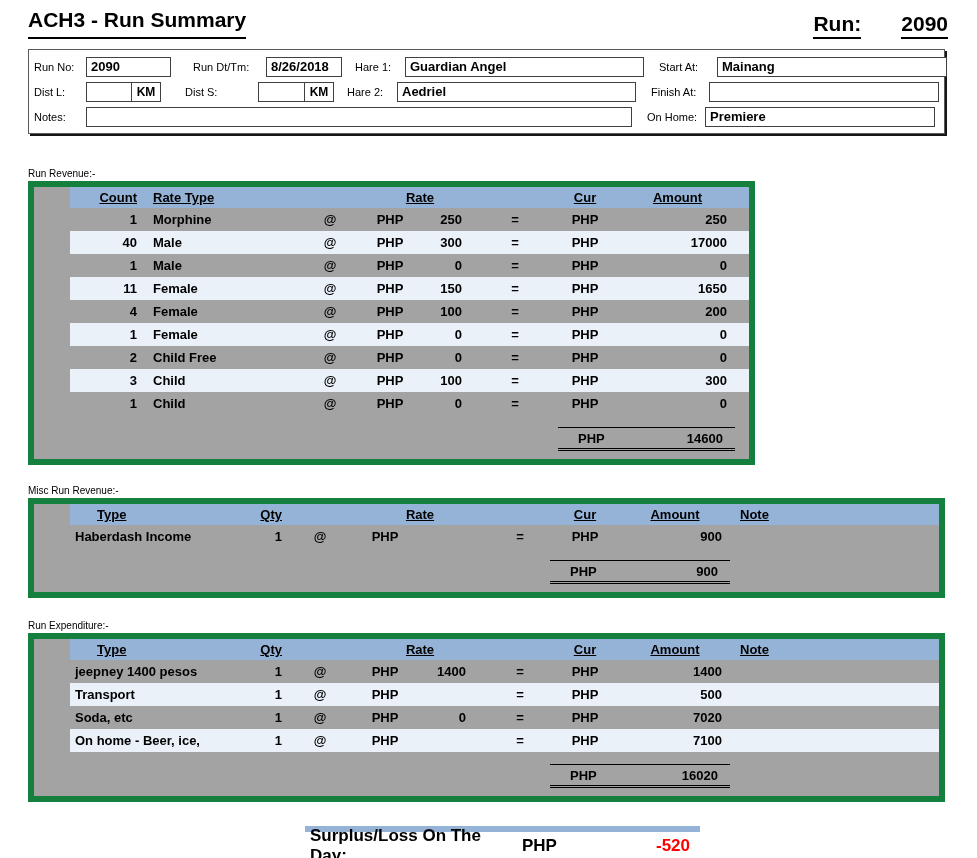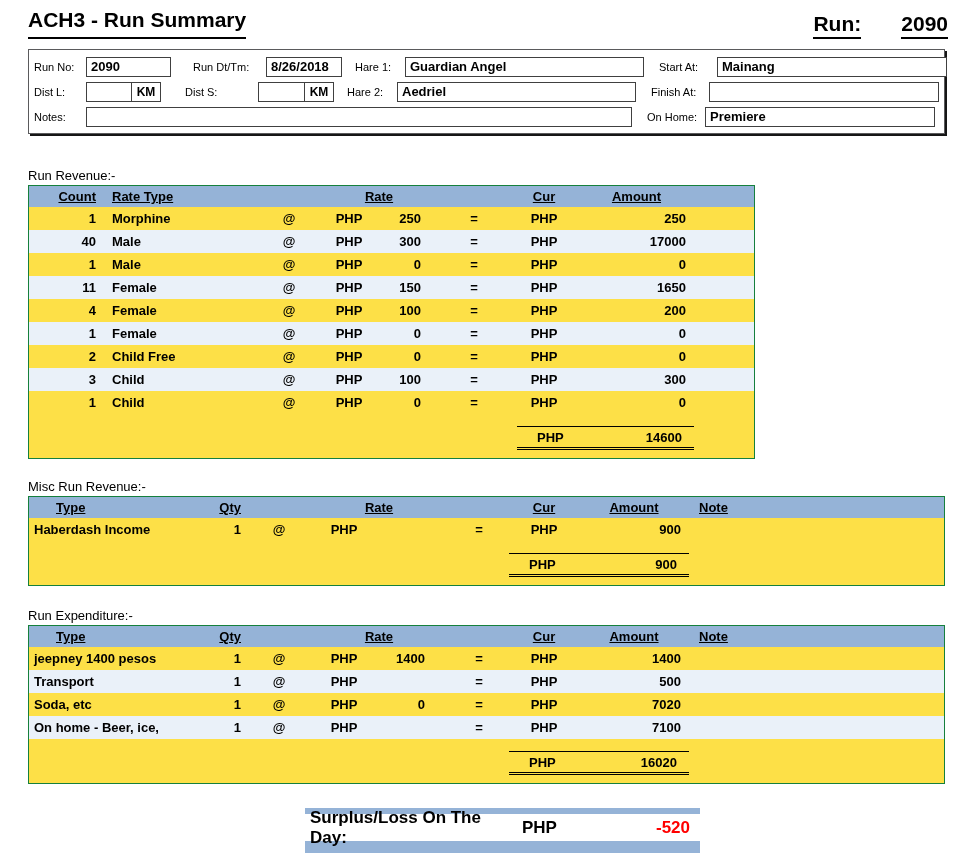--- a/index.html
+++ b/index.html
@@ -16,26 +16,26 @@
   
   .panel{margin-top:10px;width:917px;border:1px solid #5a5a5c;box-shadow:2px 2px 0 #161616;padding:4px 5px;background:#fff;}
   .frow{display:flex;align-items:center;height:25px;white-space:nowrap;}
   .lbl{font-size:11px;flex:none;}
   .fld{height:20px;border:1px solid #404040;background:#fff;font-family:"Liberation Sans",sans-serif;font-size:13px;font-weight:bold;padding:0 4px;flex:none;}
   .distbox{flex:none;display:flex;align-items:stretch;border:1px solid #404040;height:20px;}
   .distbox input{border:none;outline:none;font-family:"Liberation Sans",sans-serif;font-size:13px;font-weight:bold;padding:0 3px;}
   .unit{display:flex;align-items:center;justify-content:center;border-left:1px solid #404040;font-size:12px;font-weight:bold;}
 
   
-  .section-label{font-size:13px;margin-top:34px;margin-bottom:2px;}
+  .section-label{font-size:10px;margin-top:34px;margin-bottom:2px;}
   .sl2{margin-top:20px;}
   .sl3{margin-top:22px;}
 
   
-  .tbl{border:1px solid #15803d;background:#fde047;}
+  .tbl{border:6px solid #15803d;background:#a3a3a3;padding-left:36px;}
   .rev{width:727px;}
   .wide{width:917px;}
   .thead{background:#95B3D7;height:21px;display:grid;align-items:center;font-size:13px;font-weight:bold;}
   .rgrid{grid-template-columns:75px 155px 60px 60px 60px 70px 70px 115px 1fr;}
   .wgrid{grid-template-columns:170px 50px 60px 70px 70px 60px 70px 110px 80px 1fr;}
   .hdr{text-decoration:underline;}
   .row{display:grid;height:23px;align-items:center;font-size:13px;font-weight:bold;}
   .tbody .row:nth-child(even){background:#EAF1F9;}
   .tr{text-align:right;}
   .tc{text-align:center;}

